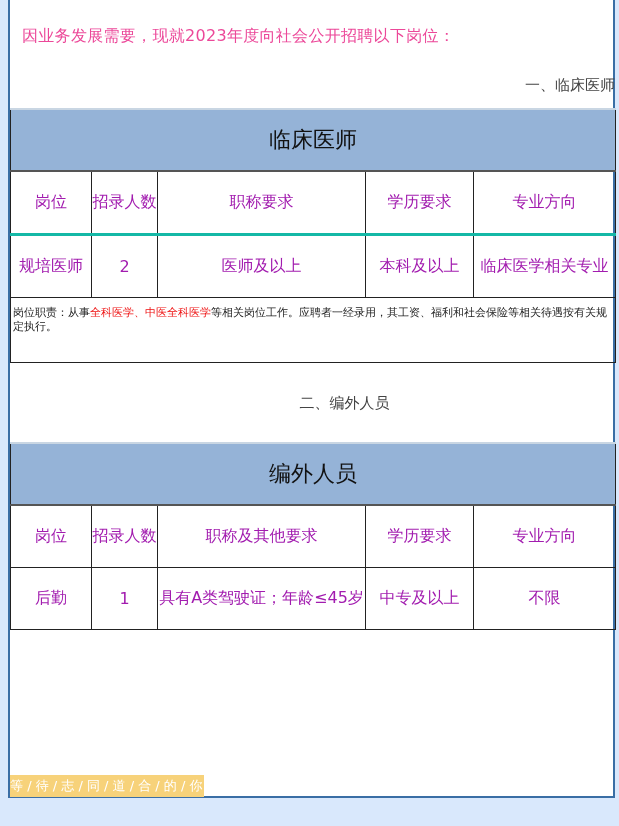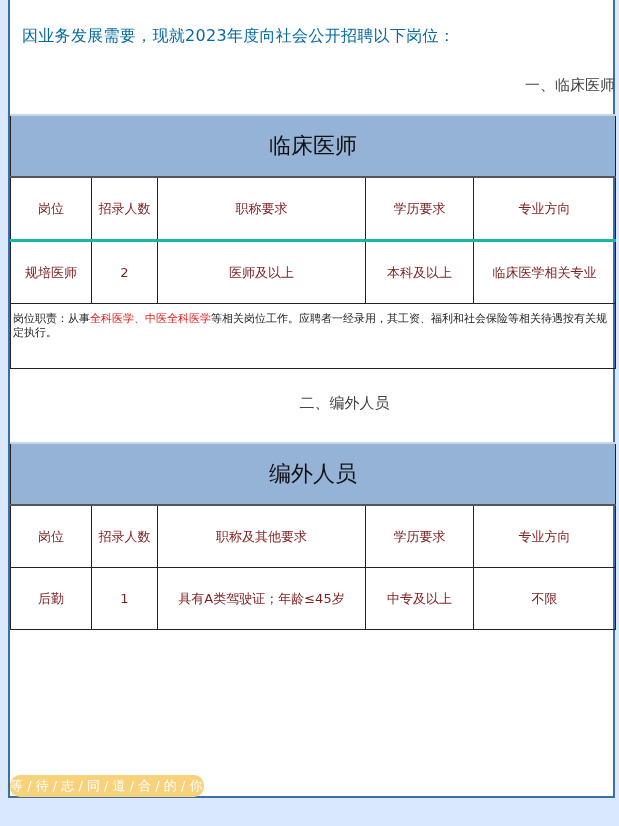--- a/index.html
+++ b/index.html
@@ -12,63 +12,63 @@
     .card {
       position: absolute; left: 8px; top: -2px; width: 607px; height: 800px;
       background: #ffffff;
       border-left: 2px solid #3a6ea5;
       border-right: 2px solid #3a6ea5;
       border-bottom: 2px solid #3a6ea5;
       box-sizing: border-box;
     }
     .intro {
       position: absolute; left: 12px; top: 28px;
-      font-size: 16px; color: #0369a1; letter-spacing: 0.3px;
+      font-size: 16px; color: #ec4899; letter-spacing: 0.3px;
     }
     .section-title {
       position: absolute; left: 0; width: 605px; text-align: center;
       font-size: 15px; color: #444;
     }
     table.jobs {
       position: absolute; left: 0; width: 605px;
       border-collapse: collapse; table-layout: fixed;
       font-family: "DejaVu Sans", sans-serif;
     }
     table.jobs td {
       border: 1px solid #222; text-align: center; vertical-align: middle;
-      font-size: 13px; color: #7f1d1d; padding: 0;
+      font-size: 16px; color: #a21caf; padding: 0;
     }
     table.jobs td.banner {
       background: #95b3d7; height: 60px; font-size: 22px; color: #111;
       font-family: "DejaVu Serif", serif; font-weight: normal;
       border-top: 2px solid #c9d6e3; border-bottom: 2px solid #555;
     }
     table.jobs tr.row td { height: 61px; }
     table.jobs tr.rowfirst td { border-top: 3px solid #14b8a6; }
     table.jobs td.note {
       text-align: left; font-size: 11px; line-height: 14px; padding: 8px 2px;
       color: #222; vertical-align: top; height: 46px;
     }
     .red { color: #ee1111; }
     .footer-tag {
       position: absolute; left: 0; top: 777px; height: 22px; width: 194px;
       background: #f7d27a; color: #ffffff; font-size: 13px; line-height: 22px;
-      white-space: nowrap; overflow: hidden; padding-left: 0; border-radius: 10px;
+      white-space: nowrap; overflow: hidden; padding-left: 0;
     }
   </style>
 </head>
 <body>
 
 <div class="card">
 
   <div class="intro">因业务发展需要，现就2023年度向社会公开招聘以下岗位：</div>
 
   <div class="section-title" style="top:78px;text-align:right;">一、临床医师</div>
 
-  <table class="jobs" style="top:116px;">
+  <table class="jobs" style="top:110px;">
     <colgroup>
       <col style="width:81px">
         <col style="width:66px">
         <col style="width:208px">
         <col style="width:108px">
         <col style="width:142px">
     </colgroup>
     <tbody>
         <tr>
       <td class="banner" colspan="5">临床医师</td>

